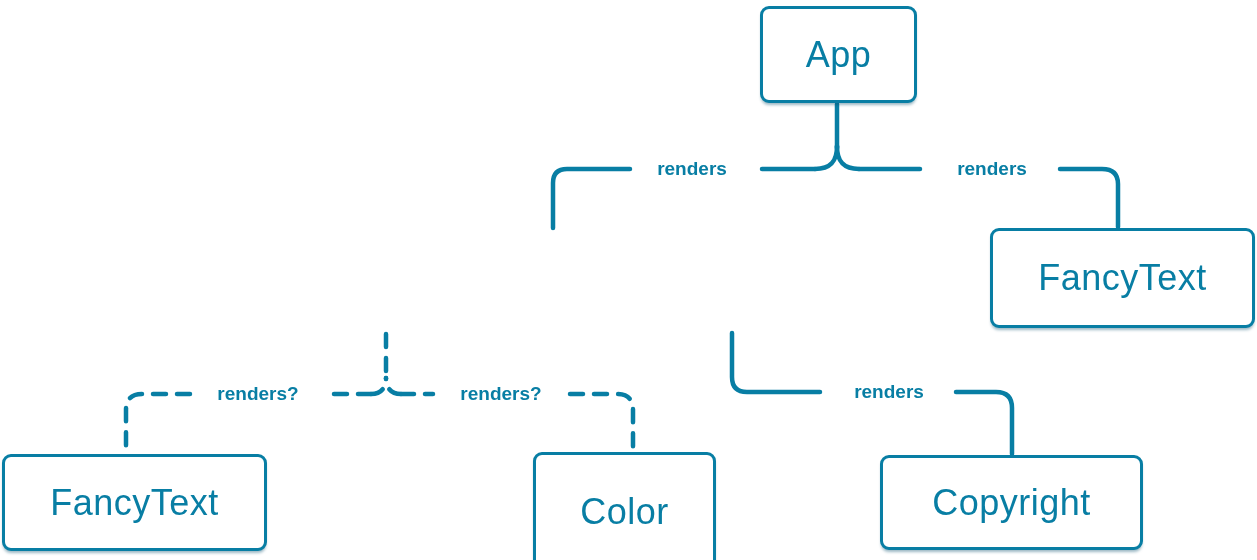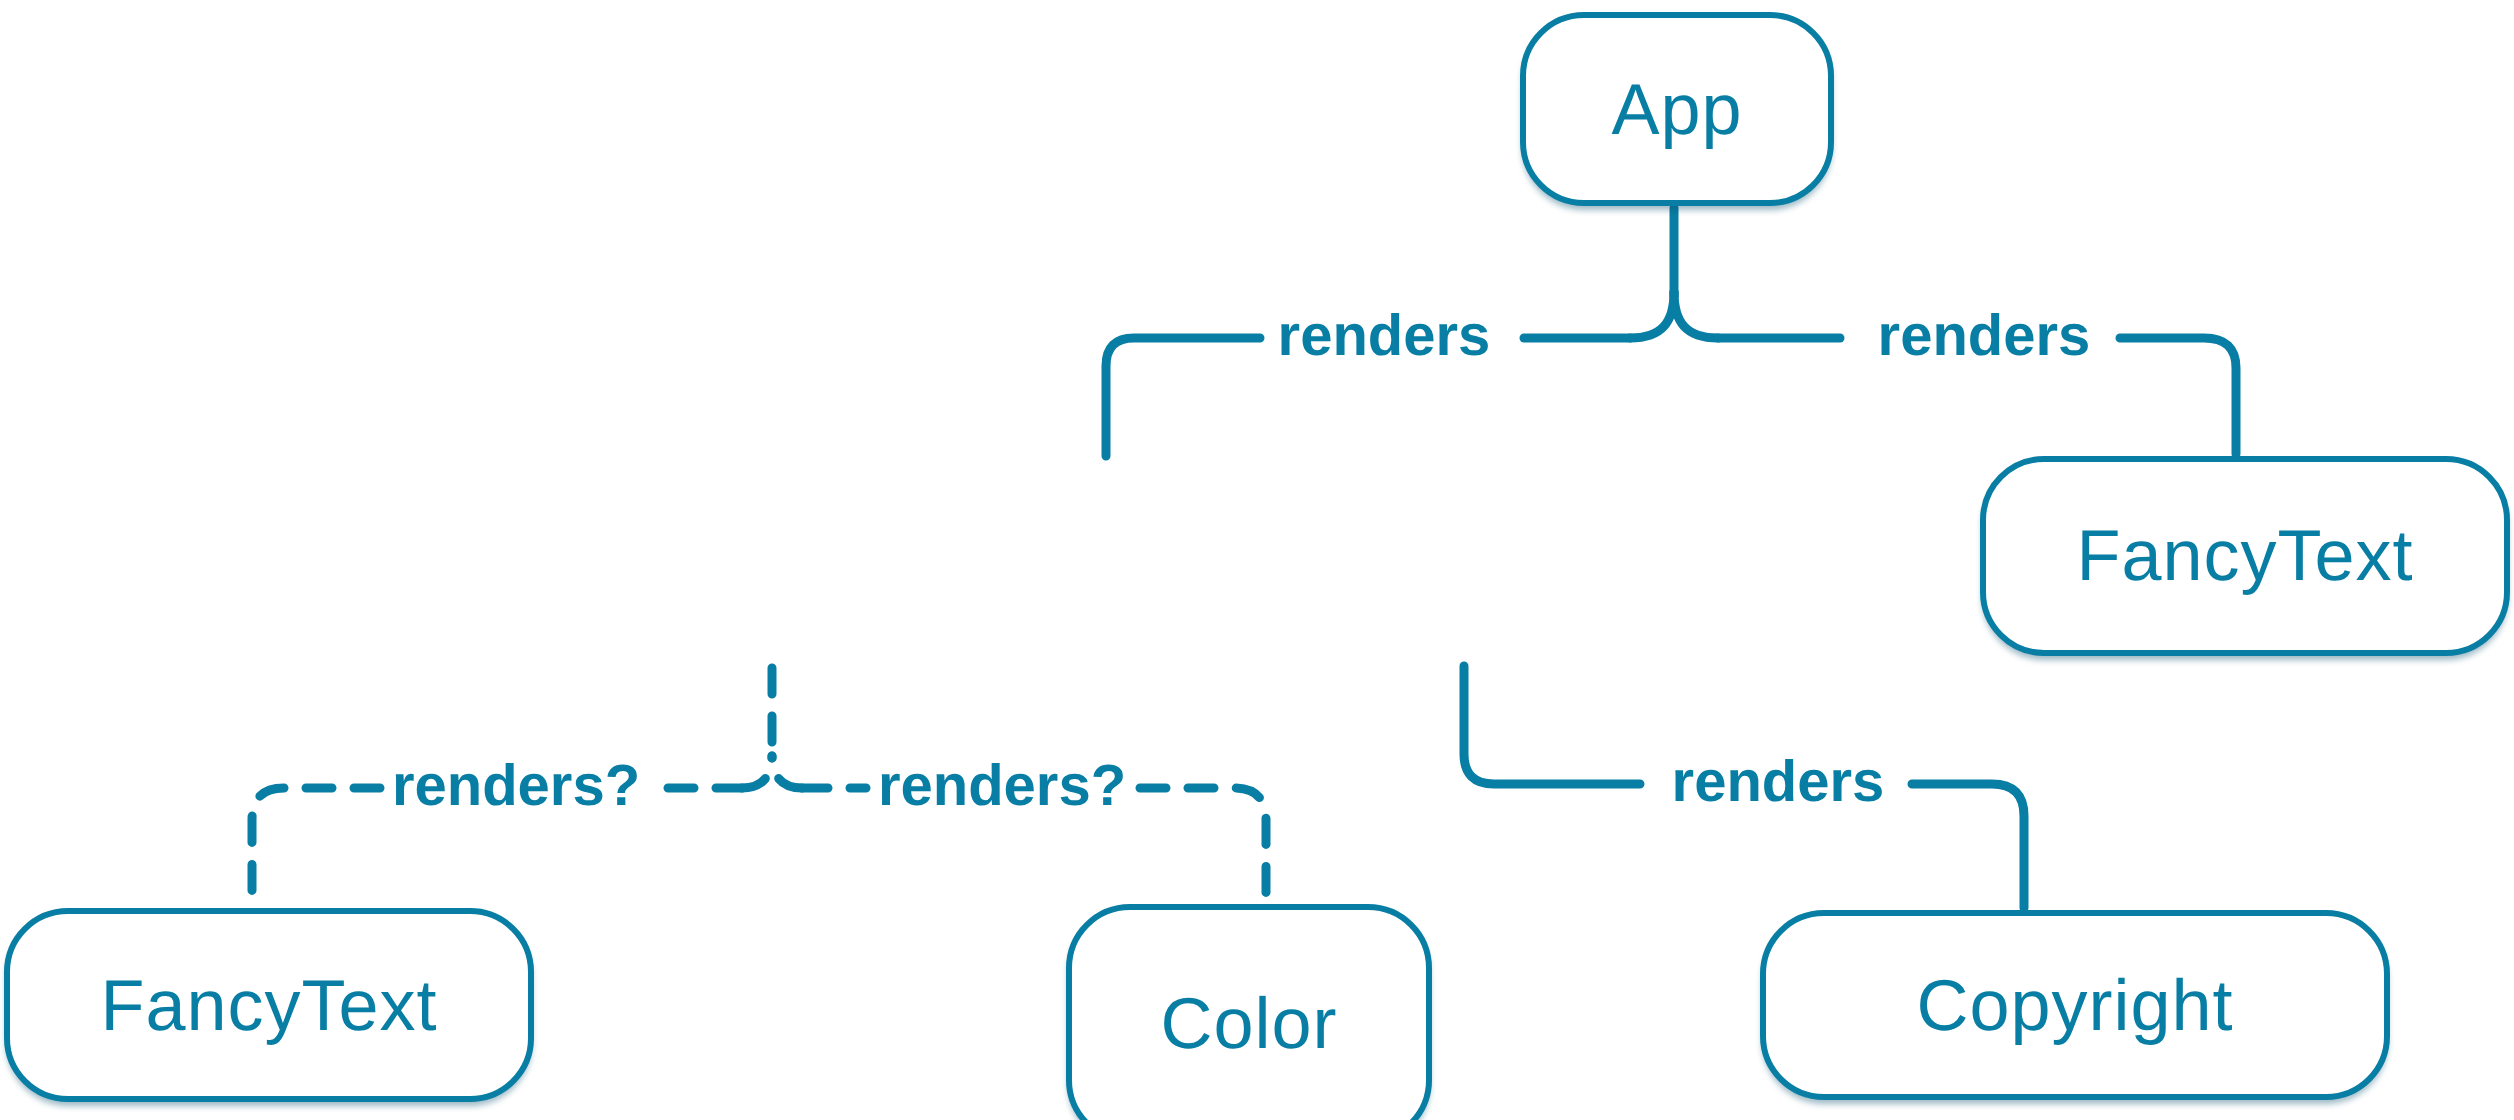--- a/index.html
+++ b/index.html
@@ -27,41 +27,41 @@
     stroke-linecap: round;
   }
   .edges-svg path.dashed {
     stroke-dasharray: 13 11;
   }
   .node {
     position: absolute;
     box-sizing: border-box;
     background: var(--node-fill, #ffffff);
     border: 3.5px solid var(--accent, #087ea4);
-    border-radius: 32px;
+    border-radius: 9px;
     display: flex;
     align-items: center;
     justify-content: center;
     color: var(--accent, #087ea4);
     font-size: 36px;
     font-weight: 500;
     letter-spacing: 0.5px;
     box-shadow: 0 3px 3px -1px rgba(10, 80, 110, 0.4);
   }
   .node-app            { left: 760px; top: 6px;   width: 157px; height: 97px; }
   .node-ig             { left: 335px; top: 229px; width: 460px; height: 104px; }
   .node-fancy-top      { left: 990px; top: 228px; width: 265px; height: 100px; }
   .node-fancy-bottom   { left: 2px;   top: 454px; width: 265px; height: 97px; }
   .node-color          { left: 533px; top: 452px; width: 183px; height: 120px; }
-  .node-copyright      { left: 880px; top: 455px; width: 315px; height: 95px; }
+  .node-copyright      { left: 880px; top: 455px; width: 263px; height: 95px; }
   .edge-label {
     position: absolute;
     transform: translate(-50%, -50%);
     color: var(--accent, #087ea4);
-    font-size: 29px;
+    font-size: 19px;
     font-weight: 600;
     white-space: nowrap;
   }
   .edge-label-1 { left: 692px;  top: 169px; }
   .edge-label-2 { left: 992px;  top: 169px; }
   .edge-label-3 { left: 258px;  top: 394px; }
   .edge-label-4 { left: 501px;  top: 394px; }
   .edge-label-5 { left: 889px;  top: 392px; }
 </style>
 </head>

